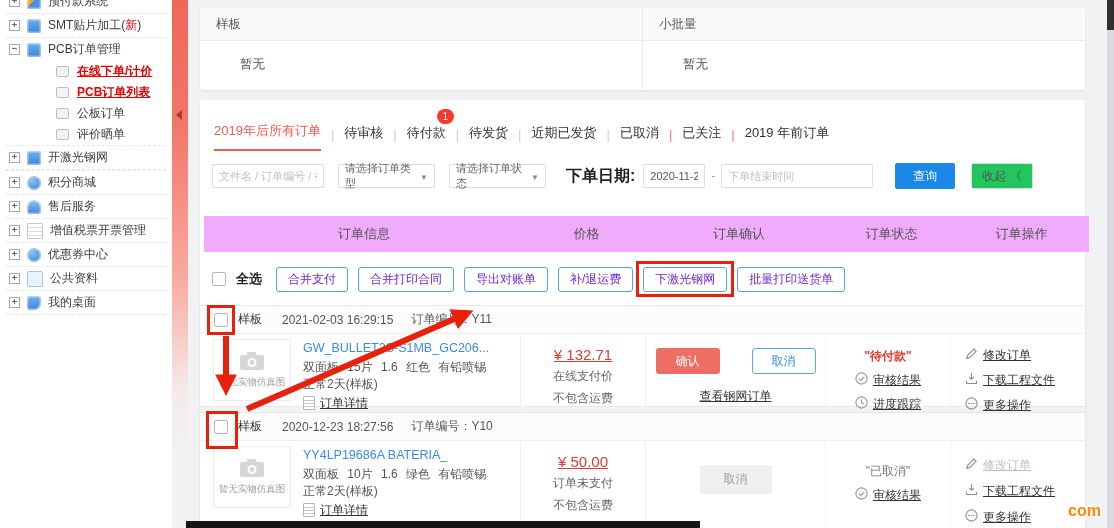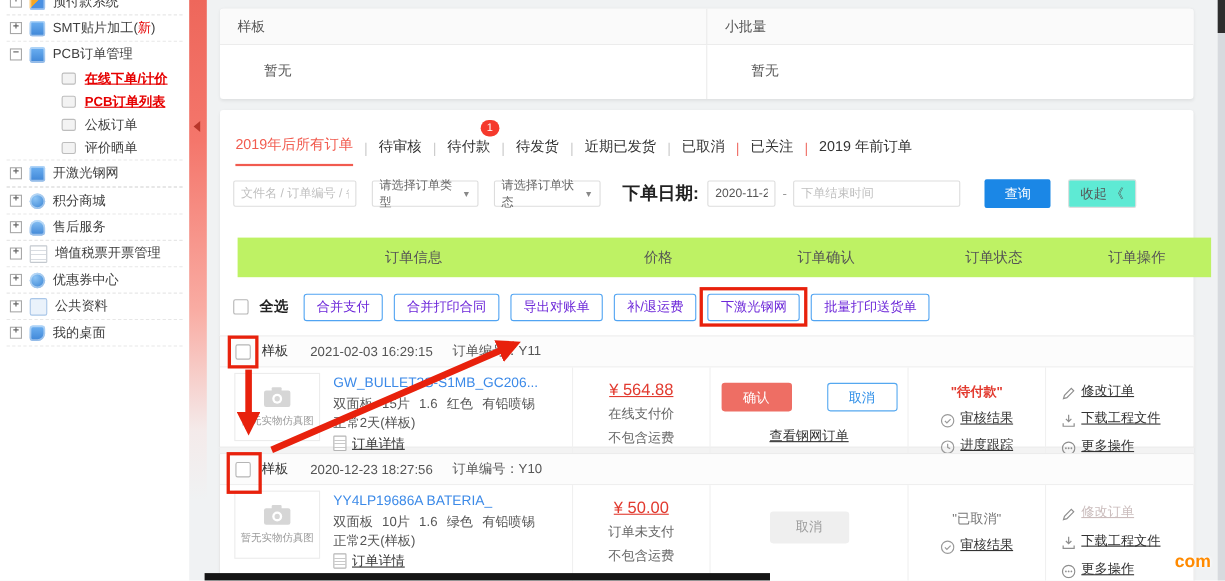--- a/index.html
+++ b/index.html
@@ -56,24 +56,24 @@
   .f-input{height:24px;border:1px solid #ddd;border-radius:2px;font-size:11px;color:#555;padding:0 6px;background:#fff;box-sizing:border-box;outline:none;}
   .f-input::placeholder{color:#bfbfbf;}
   .kw{width:112px;margin-right:14px;}
   .f-select{width:97px;height:24px;border:1px solid #ddd;border-radius:2px;display:flex;align-items:center;justify-content:space-between;padding:0 6px;font-size:11px;color:#666;margin-right:14px;background:#fff;box-sizing:border-box;cursor:pointer;}
   .caret::before{content:"▼";font-size:8px;color:#888;}
   .f-label{font-size:16px;color:#222;font-weight:bold;margin:0 8px 0 6px;}
   .date1{width:62px;margin-right:6px;}
   .dash{color:#999;margin-right:6px;font-size:12px;}
   .date2{width:152px;}
   .btn-primary{margin-left:22px;width:60px;height:26px;background:#1b87e6;color:#fff;border:none;border-radius:2px;font-size:12px;cursor:pointer;}
-  .btn-plain{margin-left:16px;height:26px;padding:0 10px;background:#5eead4;border:1px solid #ddd;border-radius:2px;color:#555;font-size:12px;cursor:pointer;}
-
-  
-  .thead{position:absolute;left:16px;top:116px;width:885px;height:36px;background:#bef264;display:grid;grid-template-columns:320px 125px 180px 125px 135px;align-items:center;font-size:13px;color:#555;}
+  .btn-plain{margin-left:16px;height:26px;padding:0 10px;background:#22c55e;border:1px solid #ddd;border-radius:2px;color:#555;font-size:12px;cursor:pointer;}
+
+  
+  .thead{position:absolute;left:4px;top:116px;width:885px;height:36px;background:#f0abfc;display:grid;grid-template-columns:320px 125px 180px 125px 135px;align-items:center;font-size:13px;color:#555;}
   .thead div{text-align:center;}
 
   
   .bulk-row{position:absolute;left:12px;top:165px;display:flex;align-items:center;gap:10px;height:28px;}
   .cb{width:14px;height:14px;border:1px solid #b5b5b5;border-radius:2px;background:#fff;display:inline-block;cursor:pointer;box-sizing:border-box;}
   .bulk-label{font-size:13px;color:#222;font-weight:bold;margin-right:4px;}
   .btn-outline{position:relative;height:25px;padding:0 11px;background:#fff;border:1px solid #51a4f2;color:#6d28d9;border-radius:3px;font-size:12px;cursor:pointer;}
 
   
   .annot-box{position:absolute;border:3px solid #e8210c;pointer-events:none;z-index:40;}
@@ -113,21 +113,21 @@
   .btn-blue-outline{width:64px;height:26px;background:#fff;border:1px solid #55a8f0;color:#2f8fe8;border-radius:3px;font-size:12px;cursor:pointer;}
   .btn-disabled{width:72px;height:29px;background:#efefef;color:#9c9c9c;border:none;border-radius:3px;font-size:12px;cursor:default;}
   .dlink{color:#333;text-decoration:underline;font-size:12px;cursor:pointer;}
   .graylink{color:#b3b3b3;text-decoration:underline;font-size:12px;cursor:pointer;}
   .linkrow{display:flex;gap:16px;margin-top:28px;}
   .c-status{display:flex;flex-direction:column;align-items:center;font-size:12px;}
   .r1 .c-status{padding-top:14px;gap:7px;}
   .r2 .c-status{padding-top:22px;gap:7px;}
   .status-red{color:#e23b30;font-weight:bold;}
   .status-gray{color:#777;}
-  .icolink{display:inline-flex;align-items:flex-end;gap:5px;}
+  .icolink{display:inline-flex;align-items:flex-start;gap:5px;}
   .c-ops{display:flex;flex-direction:column;align-items:flex-start;font-size:12px;}
   .r1 .c-ops{padding:13px 0 0 14px;gap:8px;}
   .r2 .c-ops{padding:16px 0 0 14px;gap:9px;}
   .disabled-link{color:#cabcbc;}
   svg.sico{display:block;}
 
   
   .annot-svg{position:absolute;left:0;top:0;z-index:50;pointer-events:none;}
   .bottom-bar{position:absolute;left:186px;top:521px;width:514px;height:7px;background:#151515;z-index:60;}
   .right-strip{position:absolute;left:1107px;top:0;width:7px;height:528px;background:#d7dade;z-index:4;}
@@ -318,21 +318,21 @@
             <a class="pname">GW_BULLET2S-S1MB_GC206...</a>
             <div class="pspec">双面板 15片 1.6 红色 有铅喷锡</div>
             <div class="plead">正常2天(样板)</div>
             <a class="pdetail">
                 <span class="doc-icon"></span>
                 <span>订单详情</span>
               </a>
           </div>
         </div>
         <div class="cell c-price">
-          <a class="price">¥ 564.88</a>
+          <a class="price">¥ 132.71</a>
           <div>在线支付价</div>
           <div>不包含运费</div>
         </div>
         <div class="cell c-confirm">
           <div class="btnrow">
             <button class="btn-danger">确认</button>
             <button class="btn-blue-outline">取消</button>
           </div>
           <a class="dlink">查看钢网订单</a>
         </div>

